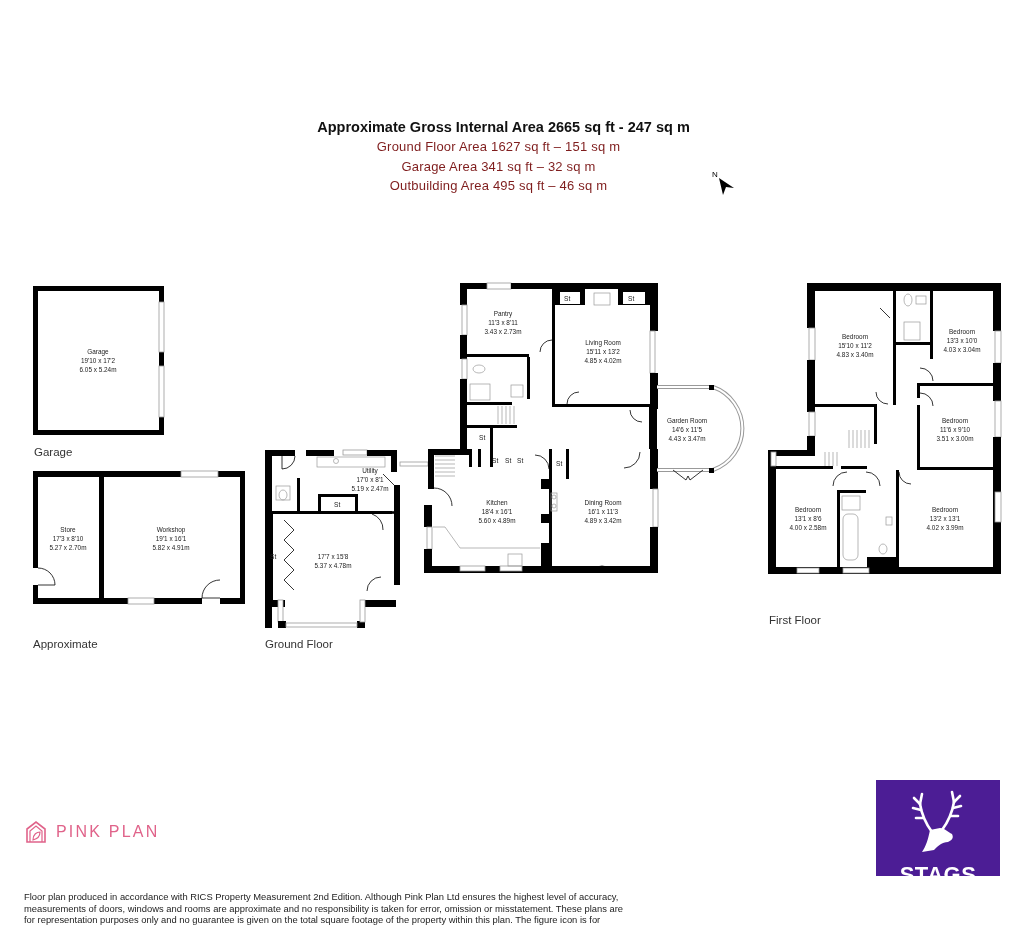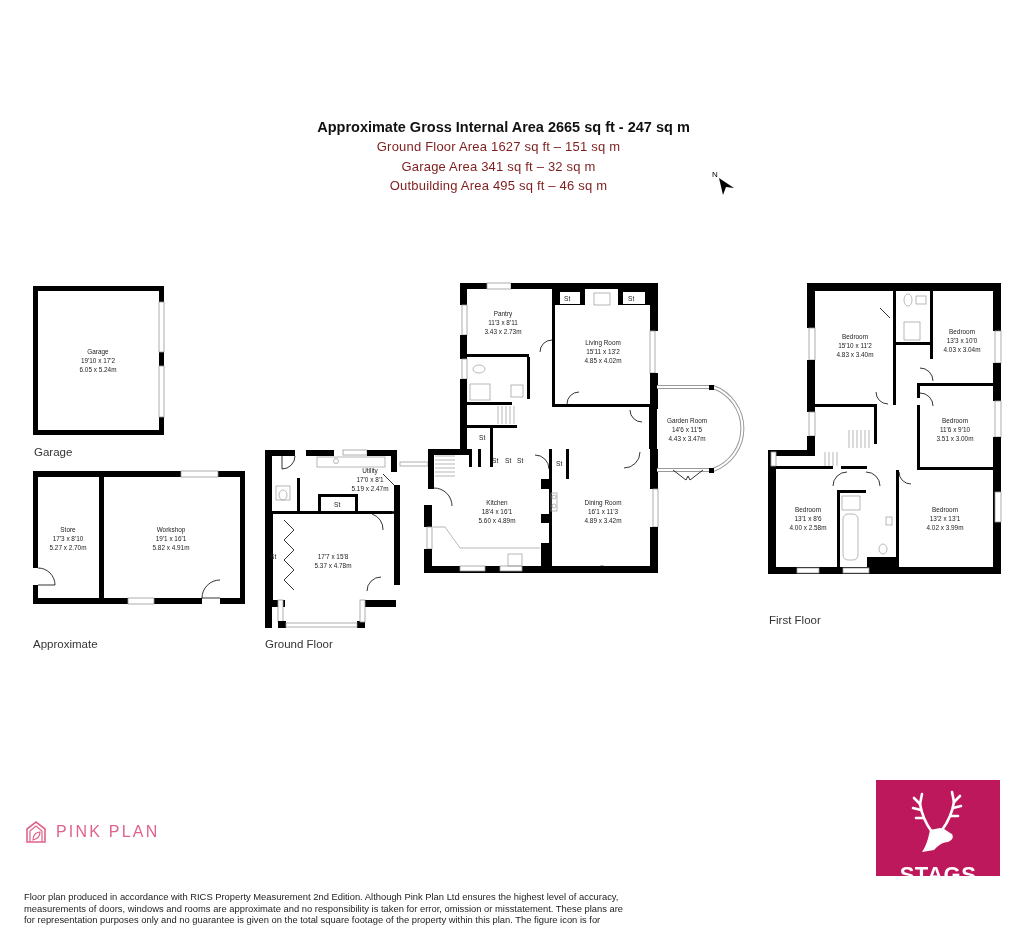--- a/index.html
+++ b/index.html
@@ -14,21 +14,21 @@
   .room-dim { font-size:6.4px; fill:#222; font-family:"Liberation Sans", sans-serif; }
   .st { font-size:6.6px; fill:#222; font-family:"Liberation Sans", sans-serif; }
   .wall { fill:#000; }
   .win { fill:#fff; stroke:#9a9a9a; stroke-width:0.8; }
   .thin { fill:none; stroke:#000; stroke-width:1.6; }
   .door { fill:none; stroke:#000; stroke-width:0.8; }
   .fixture { fill:none; stroke:#999; stroke-width:0.7; }
   .pinkplan { position:absolute; left:24px; top:820px; display:flex; align-items:center; }
   .pinkplan .brand { color:#e0638a; font-size:16px; letter-spacing:2.2px; margin-left:8px; }
   .disclaimer { position:absolute; left:24px; top:857px; width:600px; font-size:9.4px; line-height:11.6px; color:#222;margin-top:34px; }
-  .stags { position:absolute; left:876px; top:780px; width:124px; height:96px; background:#be185d; }
+  .stags { position:absolute; left:876px; top:780px; width:124px; height:96px; background:#4c1d95; }
   .stags .word { position:absolute; left:0; width:124px; top:82px; text-align:center; color:#fff; font-weight:bold; font-size:22px; letter-spacing:0.5px; }
   .north { position:absolute; left:712px; top:168px; }
 </style>
 </head>
 <body>
 
 <div class="header">
   <div class="bold first">Approximate Gross Internal Area 2665 sq ft - 247 sq m</div>
   <div class="line">Ground Floor Area 1627 sq ft – 151 sq m</div>
   <div class="line">Garage Area 341 sq ft – 32 sq m</div>

